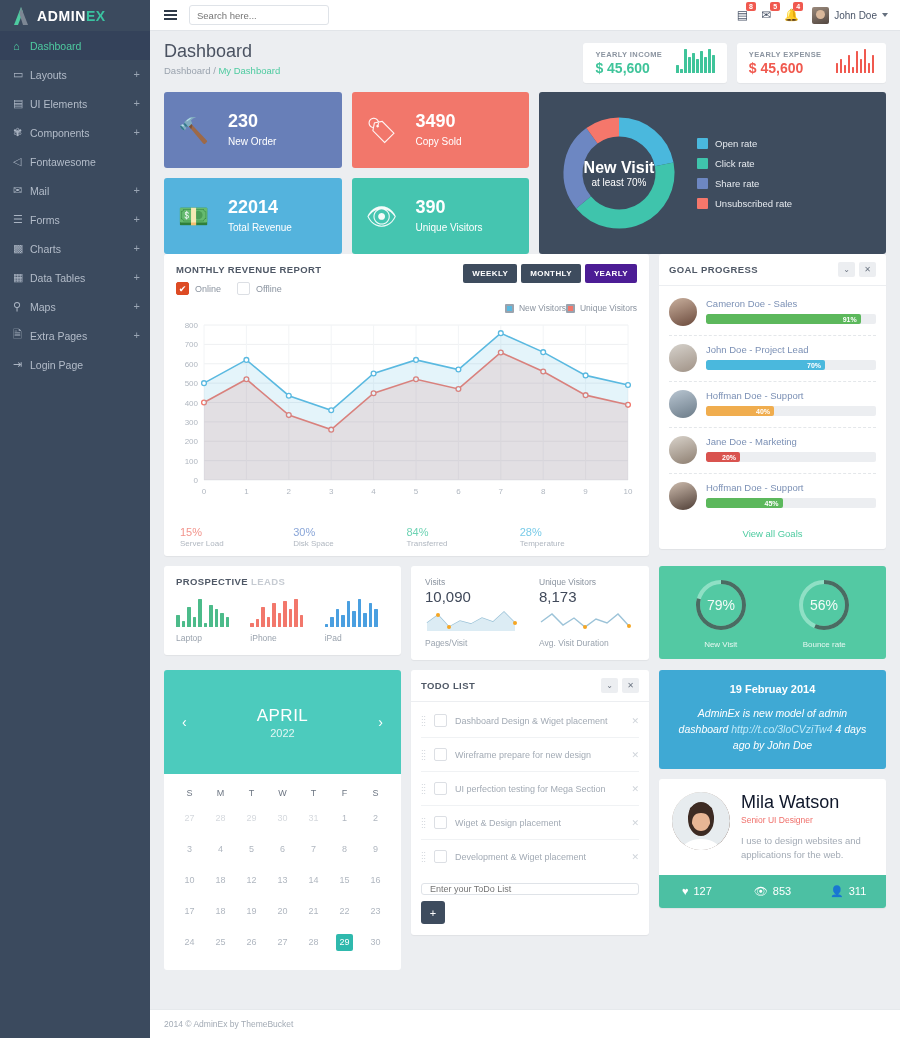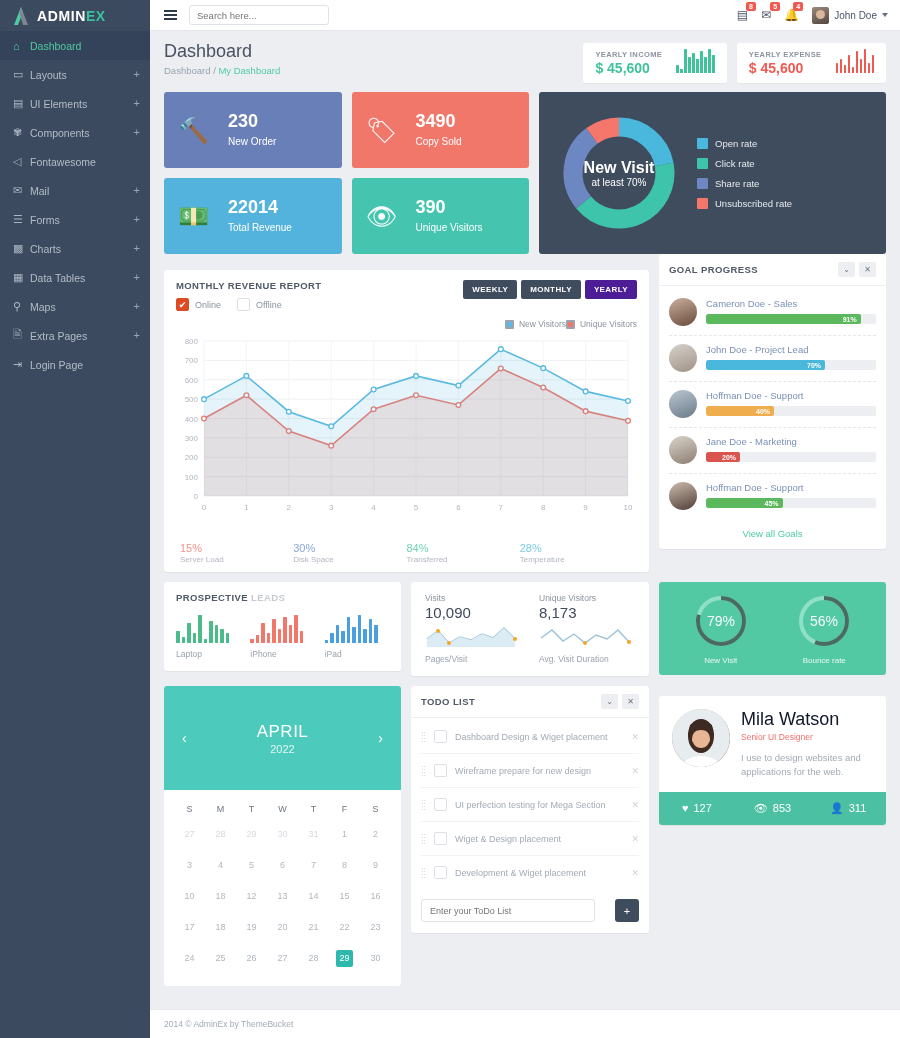--- a/index.html
+++ b/index.html
@@ -120,21 +120,21 @@
     position: absolute; inset: 0; display: flex; flex-direction: column;
     align-items: center; justify-content: center; color: #fff; pointer-events: none;
   }
   .donut-center .t1 { font-size: 16px; font-weight: bold; }
   .donut-center .t2 { font-size: 10px; }
   .legend { display: flex; flex-direction: column; gap: 9px; margin-left: 6px; }
   .legend-row { display: flex; align-items: center; gap: 7px; font-size: 9.5px; color: #e6eaef; }
   .legend-row .sw { width: 11px; height: 11px; border-radius: 1px; flex: 0 0 11px; }
 
   
-  .rev-card { padding: 10px 12px 8px 12px; margin-top: 16px; }
+  .rev-card { padding: 10px 12px 8px 12px; margin-top: 0; }
   .rev-head { display: flex; align-items: flex-start; }
   .rev-title { font-size: 9.5px; font-weight: bold; color: #4f5866; letter-spacing: .4px; }
   .chk-row { display: flex; gap: 16px; margin-top: 7px; align-items: center; }
   .chk { display: flex; align-items: center; gap: 6px; font-size: 9px; color: #8b94a0; cursor: pointer; }
   .chk .box { width: 13px; height: 13px; border: 1px solid #dcdfe4; border-radius: 2px; background:#fff; }
   .chk .box.on { background: #dd4b24; border-color: #dd4b24; color:#fff; font-size:9px; display:flex;align-items:center;justify-content:center; }
   .btn-group { margin-left: auto; display: flex; gap: 4px; }
   .tbtn {
     font-size: 8px; font-weight: bold; letter-spacing: .4px; color: #fff;
     background: #3e4c5e; border: none; border-radius: 2px; padding: 5px 9px; cursor: pointer;
@@ -249,21 +249,21 @@
     border-bottom: 1px solid #f0f2f4; font-size: 9px; color: #a3abb5;
   }
   .grip {
     width: 5px; height: 11px; flex:0 0 5px; cursor: grab;
     background-image: radial-gradient(#c8cdd4 .8px, transparent .8px);
     background-size: 2.5px 3px;
   }
   .todo-box { width: 13px; height: 13px; border: 1px solid #dcdfe4; border-radius: 2px; flex:0 0 13px; cursor:pointer; }
   .todo-txt { flex: 1; }
   .todo-x { font-size: 9px; color: #cfd4da; cursor: pointer; }
-  .todo-add { display: flex; gap: 20px; padding: 10px 10px 11px 10px; }
+  .todo-add { display: flex; gap: 6px; padding: 10px 10px 11px 10px; flex-direction: column; }
   .todo-input {
     flex: 1; height: 23px; border: 1px solid #dfe3e8; border-radius: 3px;
     padding: 0 8px; font-size: 9px; color: #a3abb5; font-family:"Liberation Sans",sans-serif;
   }
   .todo-btn {
     width: 24px; height: 23px; background: #3e4c5e; color: #fff; border: none;
     border-radius: 3px; font-size: 11px; cursor: pointer;
   }
 
   .footer {
@@ -908,20 +908,26 @@
             </div>
           </div>
           <div class="todo-add">
             <input class="todo-input" placeholder="Enter your ToDo List" style="">
             <button class="todo-btn">+</button>
           </div>
         </div>
       </div>
 
       <div style="flex:1">
+        <div class="tweet" style="margin-top:0">
+          <div class="date">19 Februay 2014</div>
+          <div class="body">
+            <span>AdminEx is new model of admin dashboard </span><a href="#">http://t.co/3loCVziTw4</a><span> 4 days ago by John Doe</span>
+          </div>
+        </div>
 
         <div class="card profile-card">
           <div class="profile-top">
             <span class="p-av" style="background:linear-gradient(150deg,#e9e4df,#5e4236)">
               <svg width="58" height="58" viewBox="0 0 58 58">
                 <circle cx="29" cy="29" r="29" fill="#e7ecef"></circle>
                 <path d="M29 10 a13 16 0 0 1 13 17 a13 17 0 0 1 -26 0 a13 16 0 0 1 13 -17" fill="#3d2b23"></path>
                 <ellipse cx="29" cy="28" rx="9.5" ry="11" fill="#e8b695"></ellipse>
                 <path d="M29 47 c-12 0 -19 6 -19 11 h38 c0 -5 -7 -11 -19 -11" fill="#fff"></path>
                 <path d="M18 16 q11 -9 22 0 q3 16 -2 18 q1 -13 -9 -13 q-10 0 -9 13 q-5 -2 -2 -18" fill="#3d2b23"></path>

